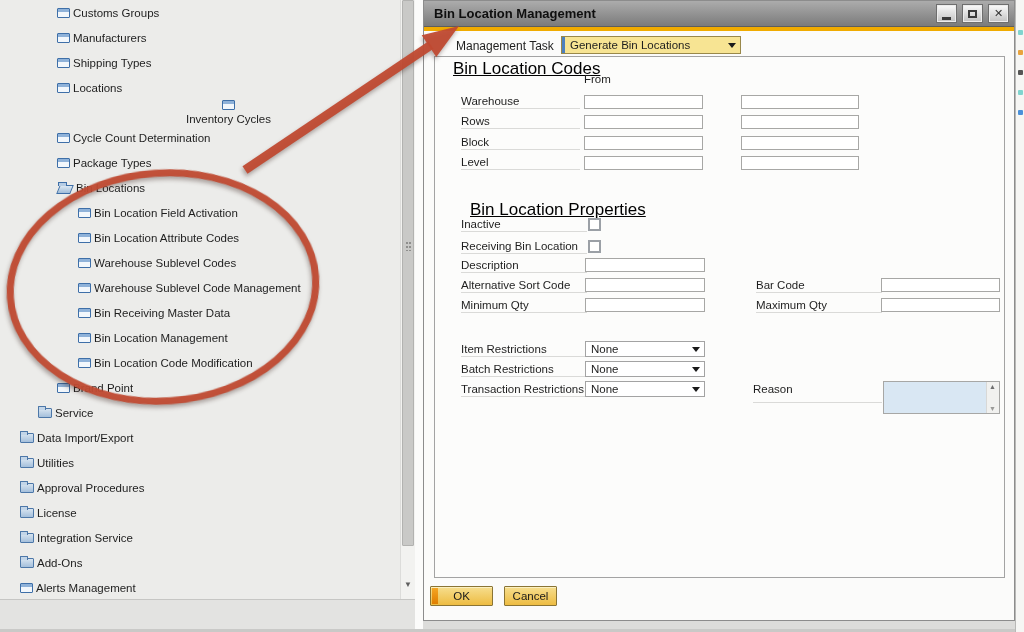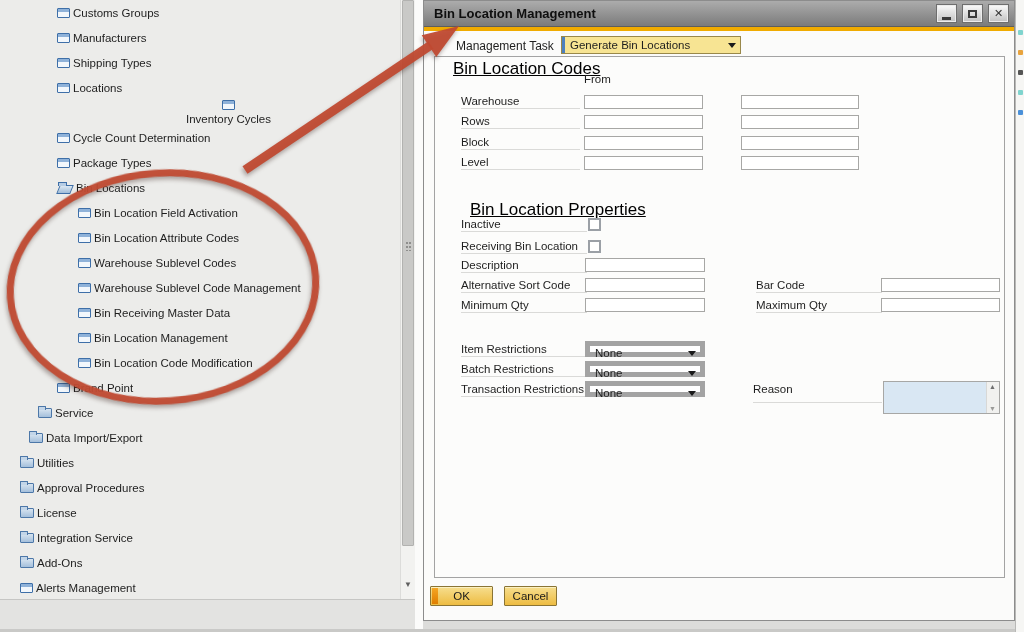--- a/index.html
+++ b/index.html
@@ -59,21 +59,21 @@
   .dd-arrow{position:absolute;right:4px;top:6px;width:0;height:0;
             border-left:4px solid transparent;border-right:4px solid transparent;border-top:5px solid #1a1a1a;}
 
   .panel{left:10px;top:55px;width:571px;height:522px;border:1px solid #A3A3A3;background:#FCFCFB;}
   .sec-title{font-size:17px;color:#000;text-decoration:underline;white-space:nowrap;}
   .flabel{font-size:11.5px;height:15px;line-height:15px;border-bottom:1px solid #DADAD8;white-space:nowrap;}
   .colhead{font-size:11.5px;}
   .tinput{position:absolute;height:14px;border:1px solid #A7A7A5;background:#fff;padding:0 3px;
           font-size:11px;font-family:inherit;outline:none;}
   .checkbox{position:absolute;width:13px;height:13px;background:#fff;border:2px solid #9BA0A6;}
-  .dropdown{position:absolute;width:120px;height:16px;border:5px solid #a3a3a3;background:#fff;}
+  .dropdown{position:absolute;width:120px;height:16px;border:1px solid #a3a3a3;background:#fff;}
   .dropdown .val{position:absolute;left:5px;top:1px;font-size:11.5px;}
   .dropdown .dd-arrow{top:5px;}
 
   .reason-box{left:459px;top:380px;width:117px;height:33px;border:1px solid #A7A7A5;background:#fff;}
   .reason-fill{position:absolute;left:0;top:0;bottom:0;right:13px;background:#D9E7F3;}
   .reason-scroll{position:absolute;right:0;top:0;bottom:0;width:13px;background:#F1F1EF;border-left:1px solid #D8D8D6;}
   .reason-scroll .up{position:absolute;top:1px;left:2px;font-size:7px;color:#6f6f6f;}
   .reason-scroll .down{position:absolute;bottom:1px;left:2px;font-size:7px;color:#9a9a98;}
 
   .goldbtn{position:absolute;height:20px;background:linear-gradient(#F6DE8E,#EDBC42);
@@ -161,21 +161,21 @@
           <span>Bin Location Code Modification</span>
         </div>
         <div class="tree-item" style="top: 375px; padding-left: 57px;">
           <span class="icon-document"></span>
           <span>Brand Point</span>
         </div>
         <div class="tree-item" style="top: 400px; padding-left: 38px;">
           <span class="icon-folder"></span>
           <span>Service</span>
         </div>
-        <div class="tree-item" style="top: 425px; padding-left: 29px;">
+        <div class="tree-item" style="top: 425px; padding-left: 20px;">
           <span class="icon-folder"></span>
           <span>Data Import/Export</span>
         </div>
         <div class="tree-item" style="top: 450px; padding-left: 20px;">
           <span class="icon-folder"></span>
           <span>Utilities</span>
         </div>
         <div class="tree-item" style="top: 475px; padding-left: 20px;">
           <span class="icon-folder"></span>
           <span>Approval Procedures</span>

